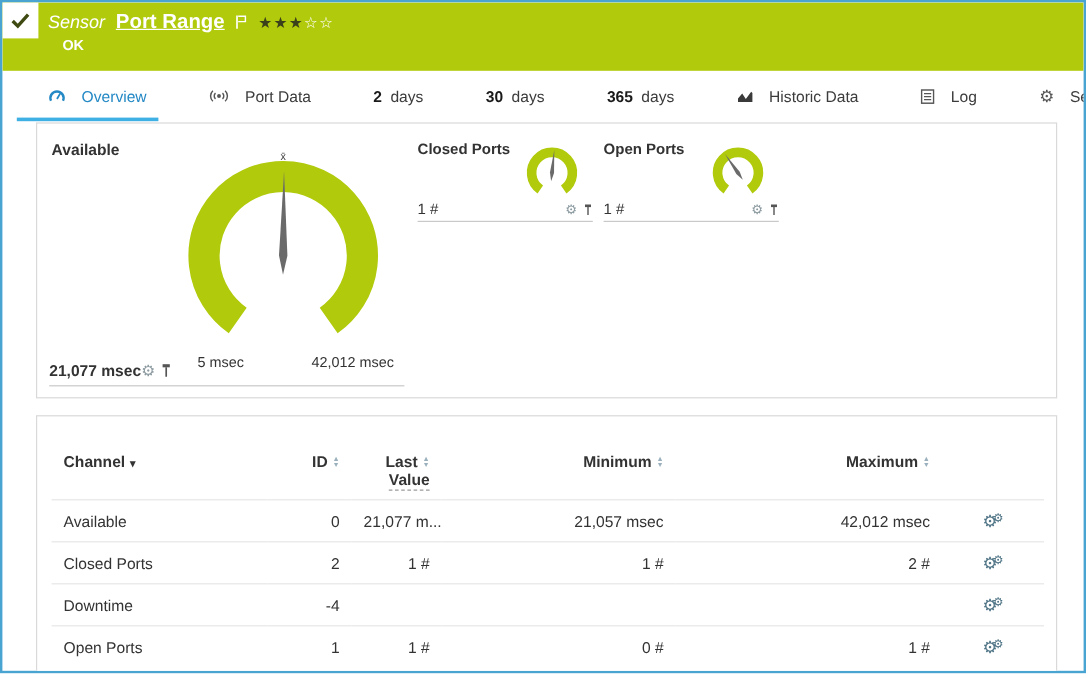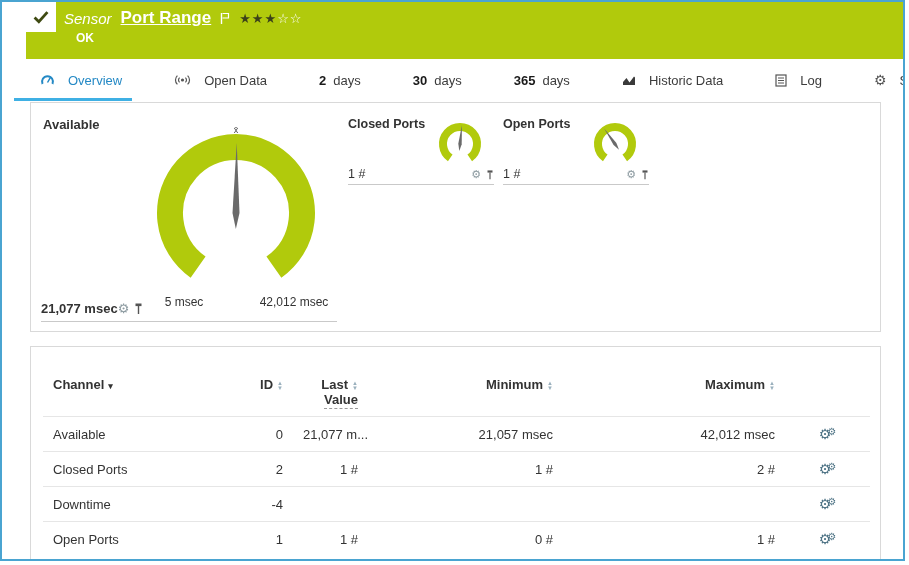--- a/index.html
+++ b/index.html
@@ -1,20 +1,20 @@
 <!DOCTYPE html>
 <html><head>
 <meta charset="utf-8">
 <style>
   * { box-sizing: border-box; }
   body { margin:0; background:#fff; font-family:"Liberation Sans", sans-serif; }
   .frame { position:relative; width:905px; height:561px; border:2px solid #4aa4d1; overflow:hidden; background:#fff; }
 
   
-  .topbar { position:absolute; left:0; top:0; right:0; height:57px; background:#b1ca0c;margin-left:24px; }
+  .topbar { position:absolute; left:0; top:0; right:0; height:57px; background:#b1ca0c; }
   .status-notch { position:absolute; left:0; top:0; width:30px; height:30px; background:#fff; display:flex; align-items:center; justify-content:center; }
   .title-row { position:absolute; left:38px; top:6px; display:flex; align-items:center; gap:9px; }
   .kind { font-style:italic; font-size:15px; color:#fff; }
   .title { font-size:17px; font-weight:bold; color:#fff;text-decoration:underline; }
   .stars { font-size:13px; letter-spacing:1px; }
   .stars .filled { color:#3b411a; }
   .stars .empty { color:#fff; }
   .status-text { position:absolute; left:50px; top:29px; color:#fff; font-size:12px; font-weight:bold; }
 
   
@@ -99,21 +99,21 @@
     </div>
     <div class="tab">
       <svg width="17" height="12" viewBox="0 0 17 12">
         <circle cx="8.5" cy="6" r="1.6" fill="#555"></circle>
         <path d="M5.6 3.6 A 3.2 3.2 0 0 0 5.6 8.4" fill="none" stroke="#555" stroke-width="1.2"></path>
         <path d="M3.4 1.6 A 6 6 0 0 0 3.4 10.4" fill="none" stroke="#555" stroke-width="1.2"></path>
         <path d="M11.4 3.6 A 3.2 3.2 0 0 1 11.4 8.4" fill="none" stroke="#555" stroke-width="1.2"></path>
         <path d="M13.6 1.6 A 6 6 0 0 1 13.6 10.4" fill="none" stroke="#555" stroke-width="1.2"></path>
       </svg>
       <span class="tab-num"></span>
-      <span>Open Data</span>
+      <span>Port Data</span>
     </div>
     <div class="tab">
       <span class="tab-num">2</span>
       <span>days</span>
     </div>
     <div class="tab">
       <span class="tab-num">30</span>
       <span>days</span>
     </div>
     <div class="tab">

